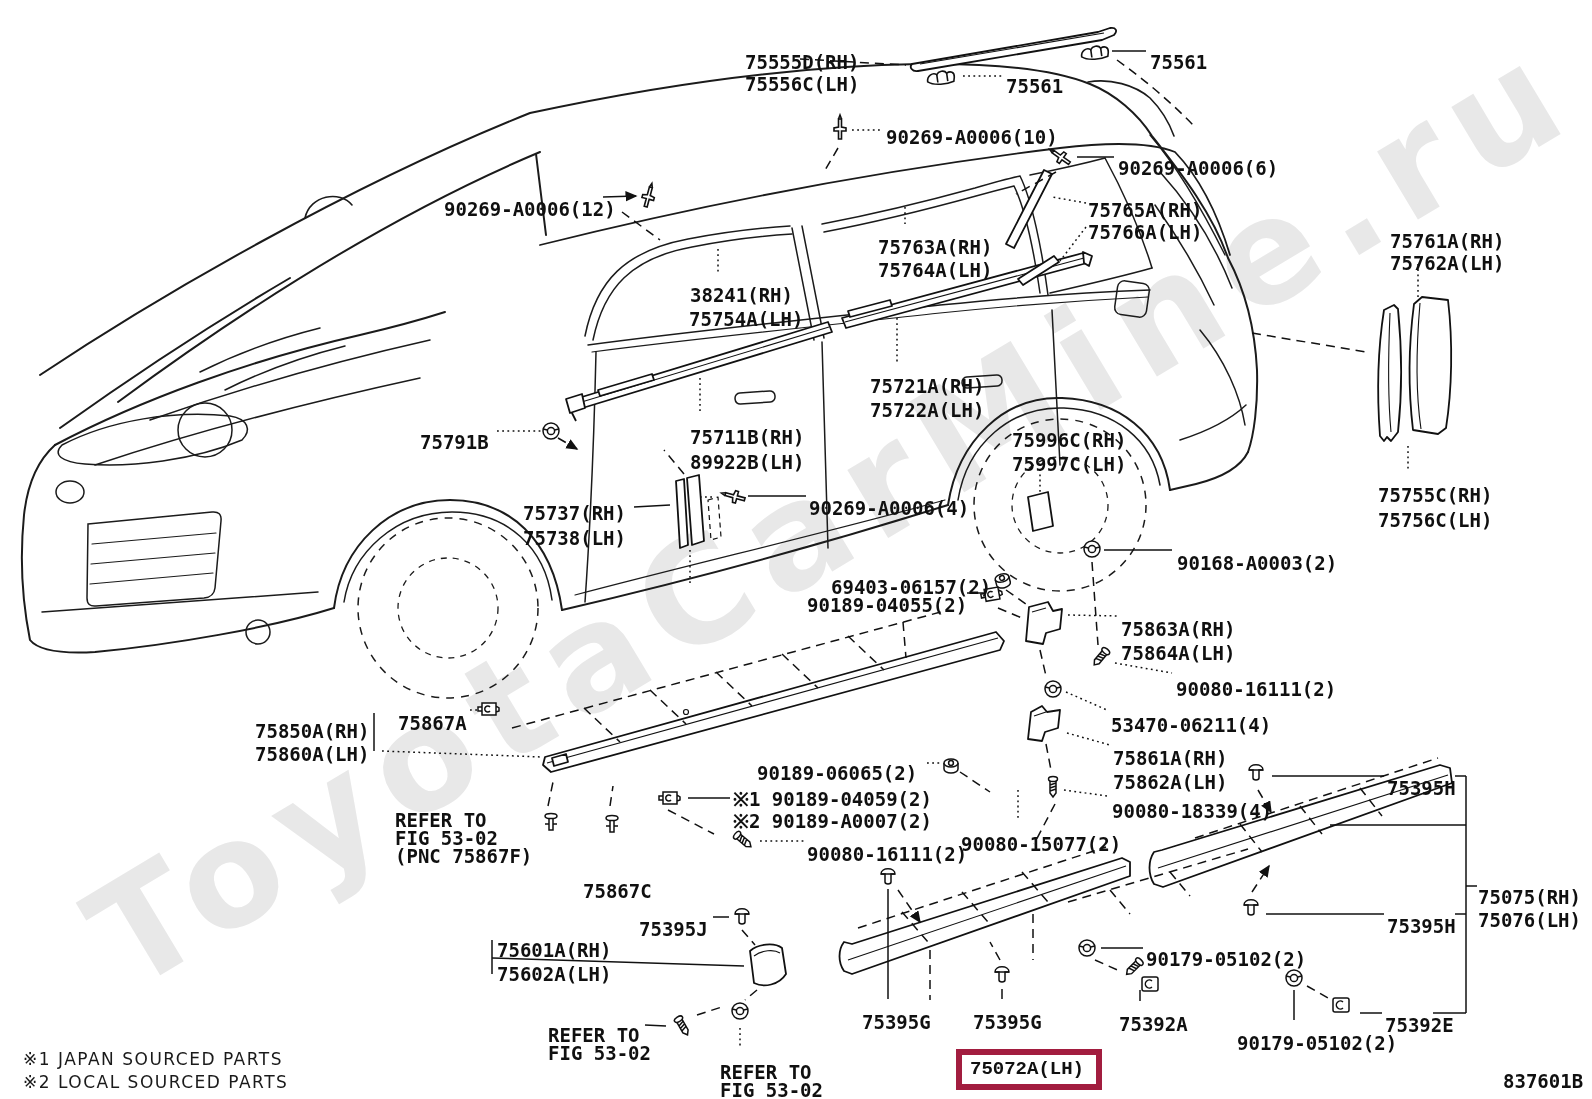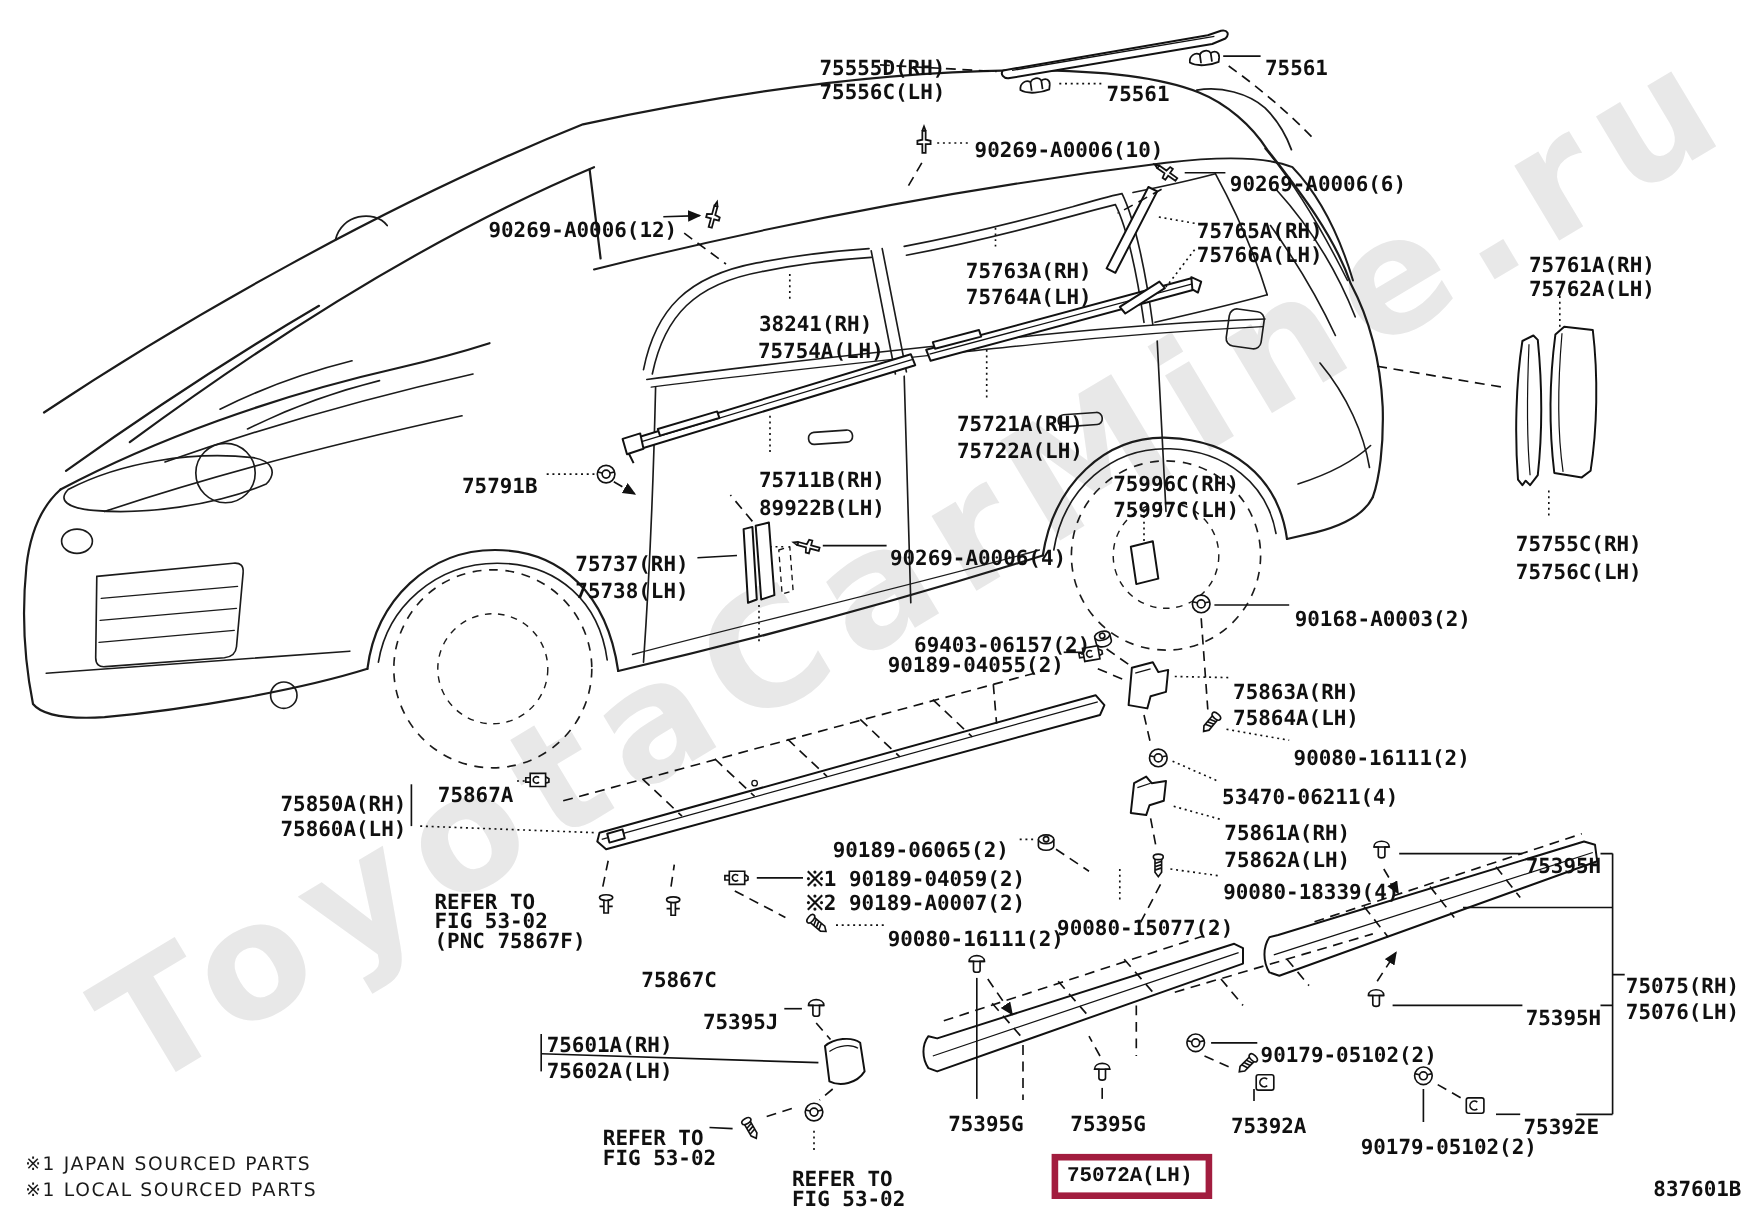--- a/index.html
+++ b/index.html
@@ -392,20 +392,20 @@
     <span class="pl" style="left:1119px;top:1003px">75392A</span>
     <span class="pl" style="left:1385px;top:1004px">75392E</span>
     <span class="pl" style="left:548px;top:1014px">REFER TO</span>
     <span class="pl" style="left:548px;top:1032px">FIG 53-02</span>
     <span class="pl" style="left:1237px;top:1022px">90179-05102(2)</span>
     <span class="pl" style="left:972px;top:1040px">75071A(RH)</span>
     <span class="pl" style="left:720px;top:1051px">REFER TO</span>
     <span class="pl" style="left:720px;top:1069px">FIG 53-02</span>
     <span class="pl" style="left:1503px;top:1060px">837601B</span>
     <span class="note" style="left:23px;top:1037px">※1 JAPAN SOURCED PARTS</span>
-    <span class="note" style="left:23px;top:1060px">※1 LOCAL SOURCED PARTS</span>
+    <span class="note" style="left:23px;top:1060px">※2 LOCAL SOURCED PARTS</span>
   </div>
 
   <div id="hlbox">
     <span class="pl">75072A(LH)</span>
   </div>
 
 </div>
 
 </body></html>

